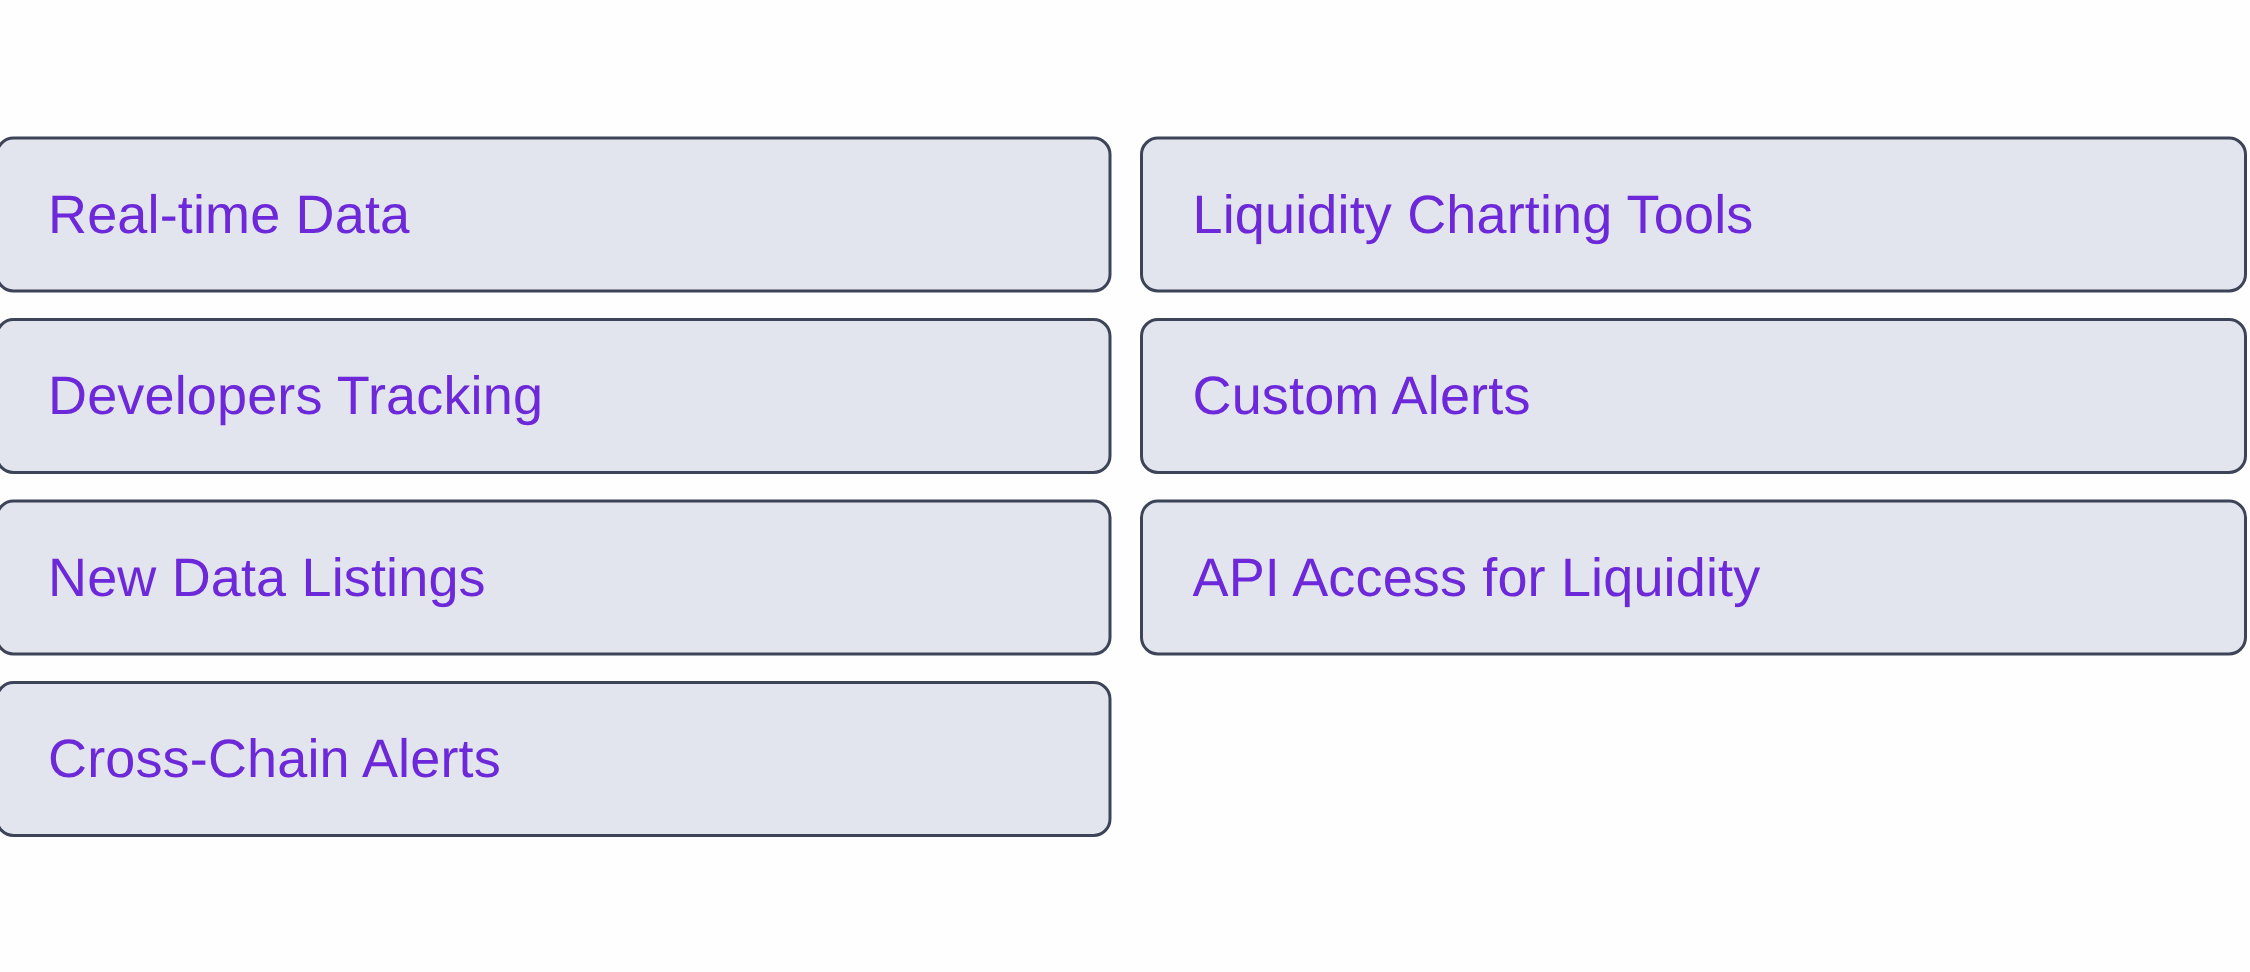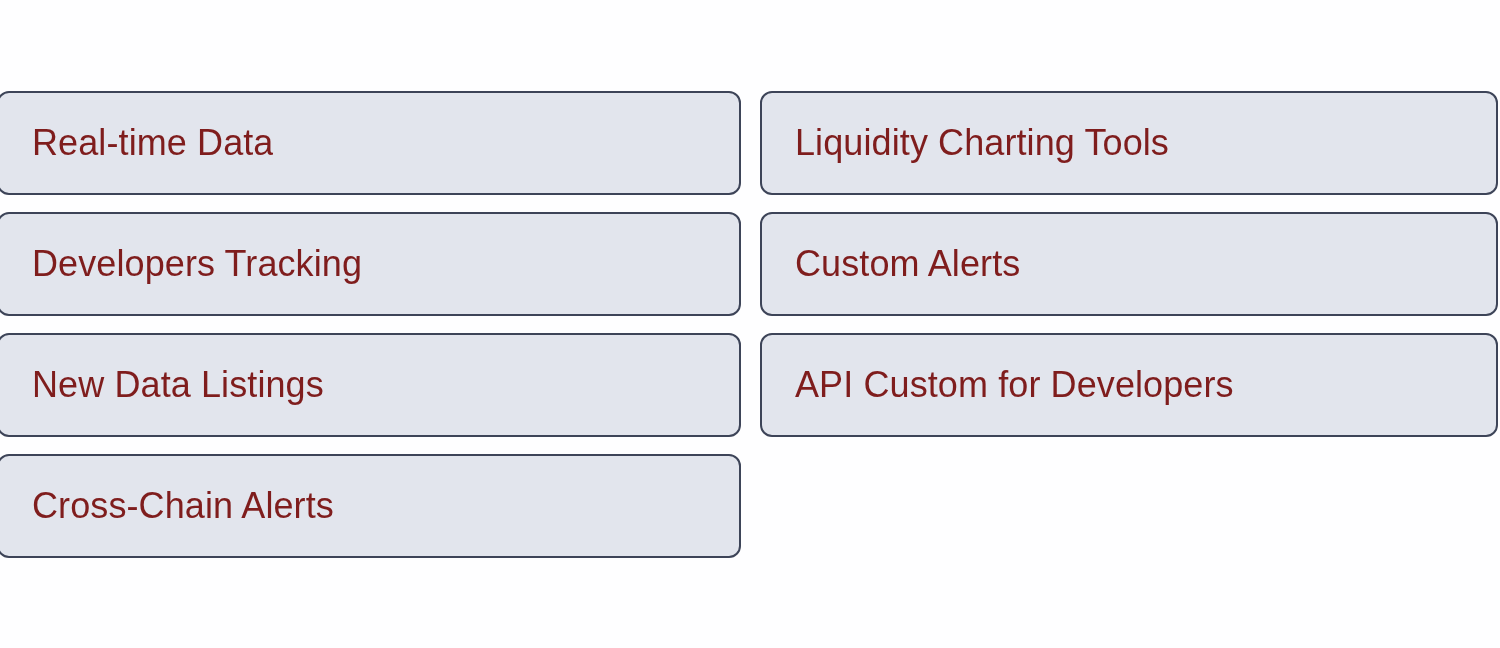--- a/index.html
+++ b/index.html
@@ -53,21 +53,21 @@
   }
 
   .feature-item:last-child {
     margin-bottom: 0;
   }
 
   .feature-label {
     font-size: 36px;
     line-height: 1.1;
     font-weight: 400;
-    color: #7f1d1d;
+    color: #6d28d9;
     letter-spacing: 0.1px;
     white-space: nowrap;
     overflow: hidden;
     text-overflow: ellipsis;
   }
 </style>
 </head>
 <body>
 
 <div id="feature-board">
@@ -96,18 +96,18 @@
 
     <div class="feature-item">
       <span class="feature-label">Liquidity Charting Tools</span>
     </div>
 
     <div class="feature-item">
       <span class="feature-label">Custom Alerts</span>
     </div>
 
     <div class="feature-item">
-      <span class="feature-label">API Custom for Developers</span>
+      <span class="feature-label">API Access for Liquidity</span>
     </div>
 
   </div>
 
 </div>
 
 </body></html>

